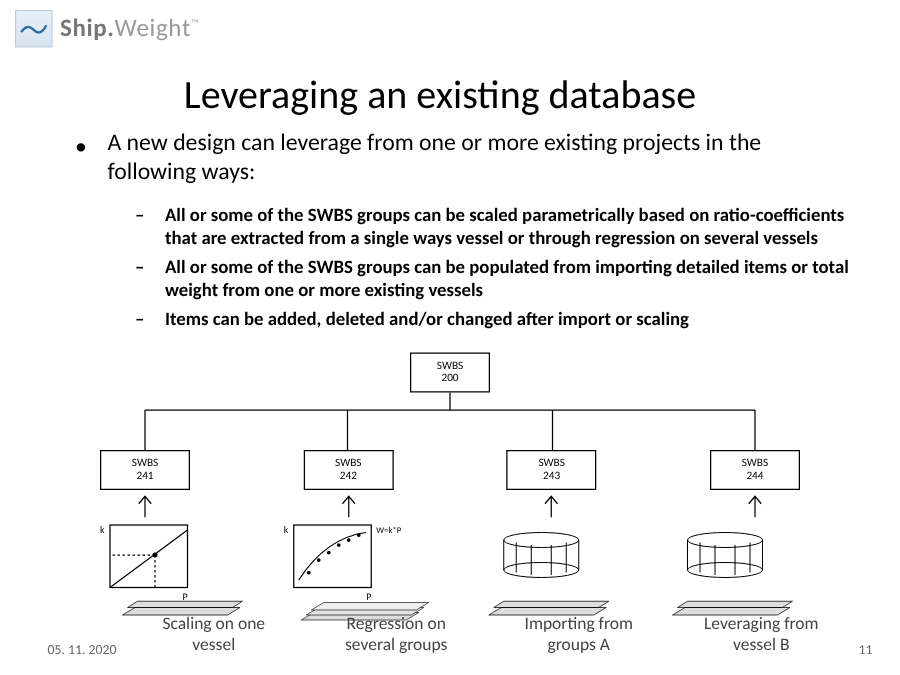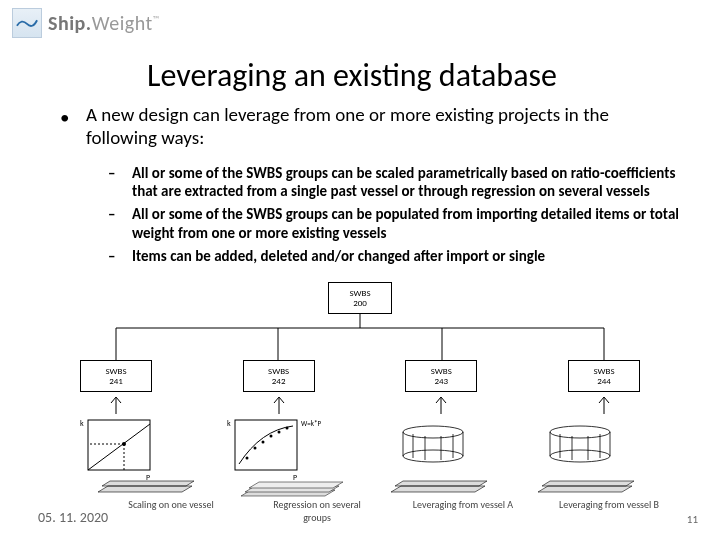--- a/index.html
+++ b/index.html
@@ -25,23 +25,23 @@
   .connector svg { position: absolute; inset: 0; width: 100%; height: 100%; }
   .row-boxes { display: flex; justify-content: space-between; }
   .mid-box { width: 72px; height: 32px; border: 1px solid #000; font-size: 9px; text-align: center; display: flex; flex-direction: column; justify-content: center; line-height: 1.1; }
   .row-arrows { display: flex; justify-content: space-between; margin-top: 2px; }
   .arrow-up { width: 72px; display: flex; justify-content: center; }
   .arrow-up svg { width: 16px; height: 20px; }
   .row-graphs { display: flex; justify-content: space-between; margin-top: 0; }
   .graph { width: 120px; height: 90px; position: relative; }
   .graph svg { width: 100%; height: 100%; }
   .row-graphs .cell { width: 120px; display: flex; justify-content: center; }
-  .footer-date { position: absolute; bottom: 14px; left: 38px; font-size: 14px; color: #666; }
+  .footer-date { position: absolute; bottom: 14px; left: 38px; font-size: 11px; color: #666; }
   .footer-num { position: absolute; bottom: 14px; right: 22px; font-size: 11px; color: #666; }
-  .captions { position: absolute; bottom: 16px; left: 120px; right: 60px; display: flex; justify-content: space-between; font-size: 10px; color: #444; gap: 44px; }
+  .captions { position: absolute; bottom: 16px; left: 120px; right: 60px; display: flex; justify-content: space-between; font-size: 14px; color: #444; gap: 44px; }
   .captions span { width: 140px; text-align: center; }
 </style>
 </head>
 <body>
 
 <div class="slide">
 
   <div class="logo">
     <div class="logo-mark">
       <svg viewBox="0 0 24 14">
@@ -56,29 +56,29 @@
   <div class="title">Leveraging an existing database</div>
 
   <div class="content">
     <div class="bullet1">
       <div class="dot">•</div>
       <div>A new design can leverage from one or more existing projects in the following ways:</div>
     </div>
     <div class="sub">
       <div class="bullet2">
         <div class="dash">–</div>
-        <div>All or some of the SWBS groups can be scaled parametrically based on ratio-coefficients that are extracted from a single past vessel or through regression on several vessels</div>
+        <div>All or some of the SWBS groups can be scaled parametrically based on ratio-coefficients that are extracted from a single ways vessel or through regression on several vessels</div>
       </div>
       <div class="bullet2">
         <div class="dash">–</div>
         <div>All or some of the SWBS groups can be populated from importing detailed items or total weight from one or more existing vessels</div>
       </div>
       <div class="bullet2">
         <div class="dash">–</div>
-        <div>Items can be added, deleted and/or changed after import or single</div>
+        <div>Items can be added, deleted and/or changed after import or scaling</div>
       </div>
     </div>
   </div>
 
   <div class="diagram">
     <div class="top-box">
       <span>SWBS</span>
       <span>200</span>
     </div>
     <div class="connector">
@@ -196,19 +196,19 @@
             <path d="M18 78 L102 78 L112 72 L28 72 Z M22 72 L106 72 L114 67 L30 67 Z" fill="#ddd" stroke="#000" stroke-width="0.6"></path>
           </svg>
         </div>
       </div>
     </div>
   </div>
 
   <div class="captions">
     <span>Scaling on one vessel</span>
     <span>Regression on several groups</span>
-    <span>Leveraging from vessel A</span>
+    <span>Importing from groups A</span>
     <span>Leveraging from vessel B</span>
   </div>
 
   <div class="footer-date">05. 11. 2020</div>
   <div class="footer-num">11</div>
 </div>
 
 </body></html>

